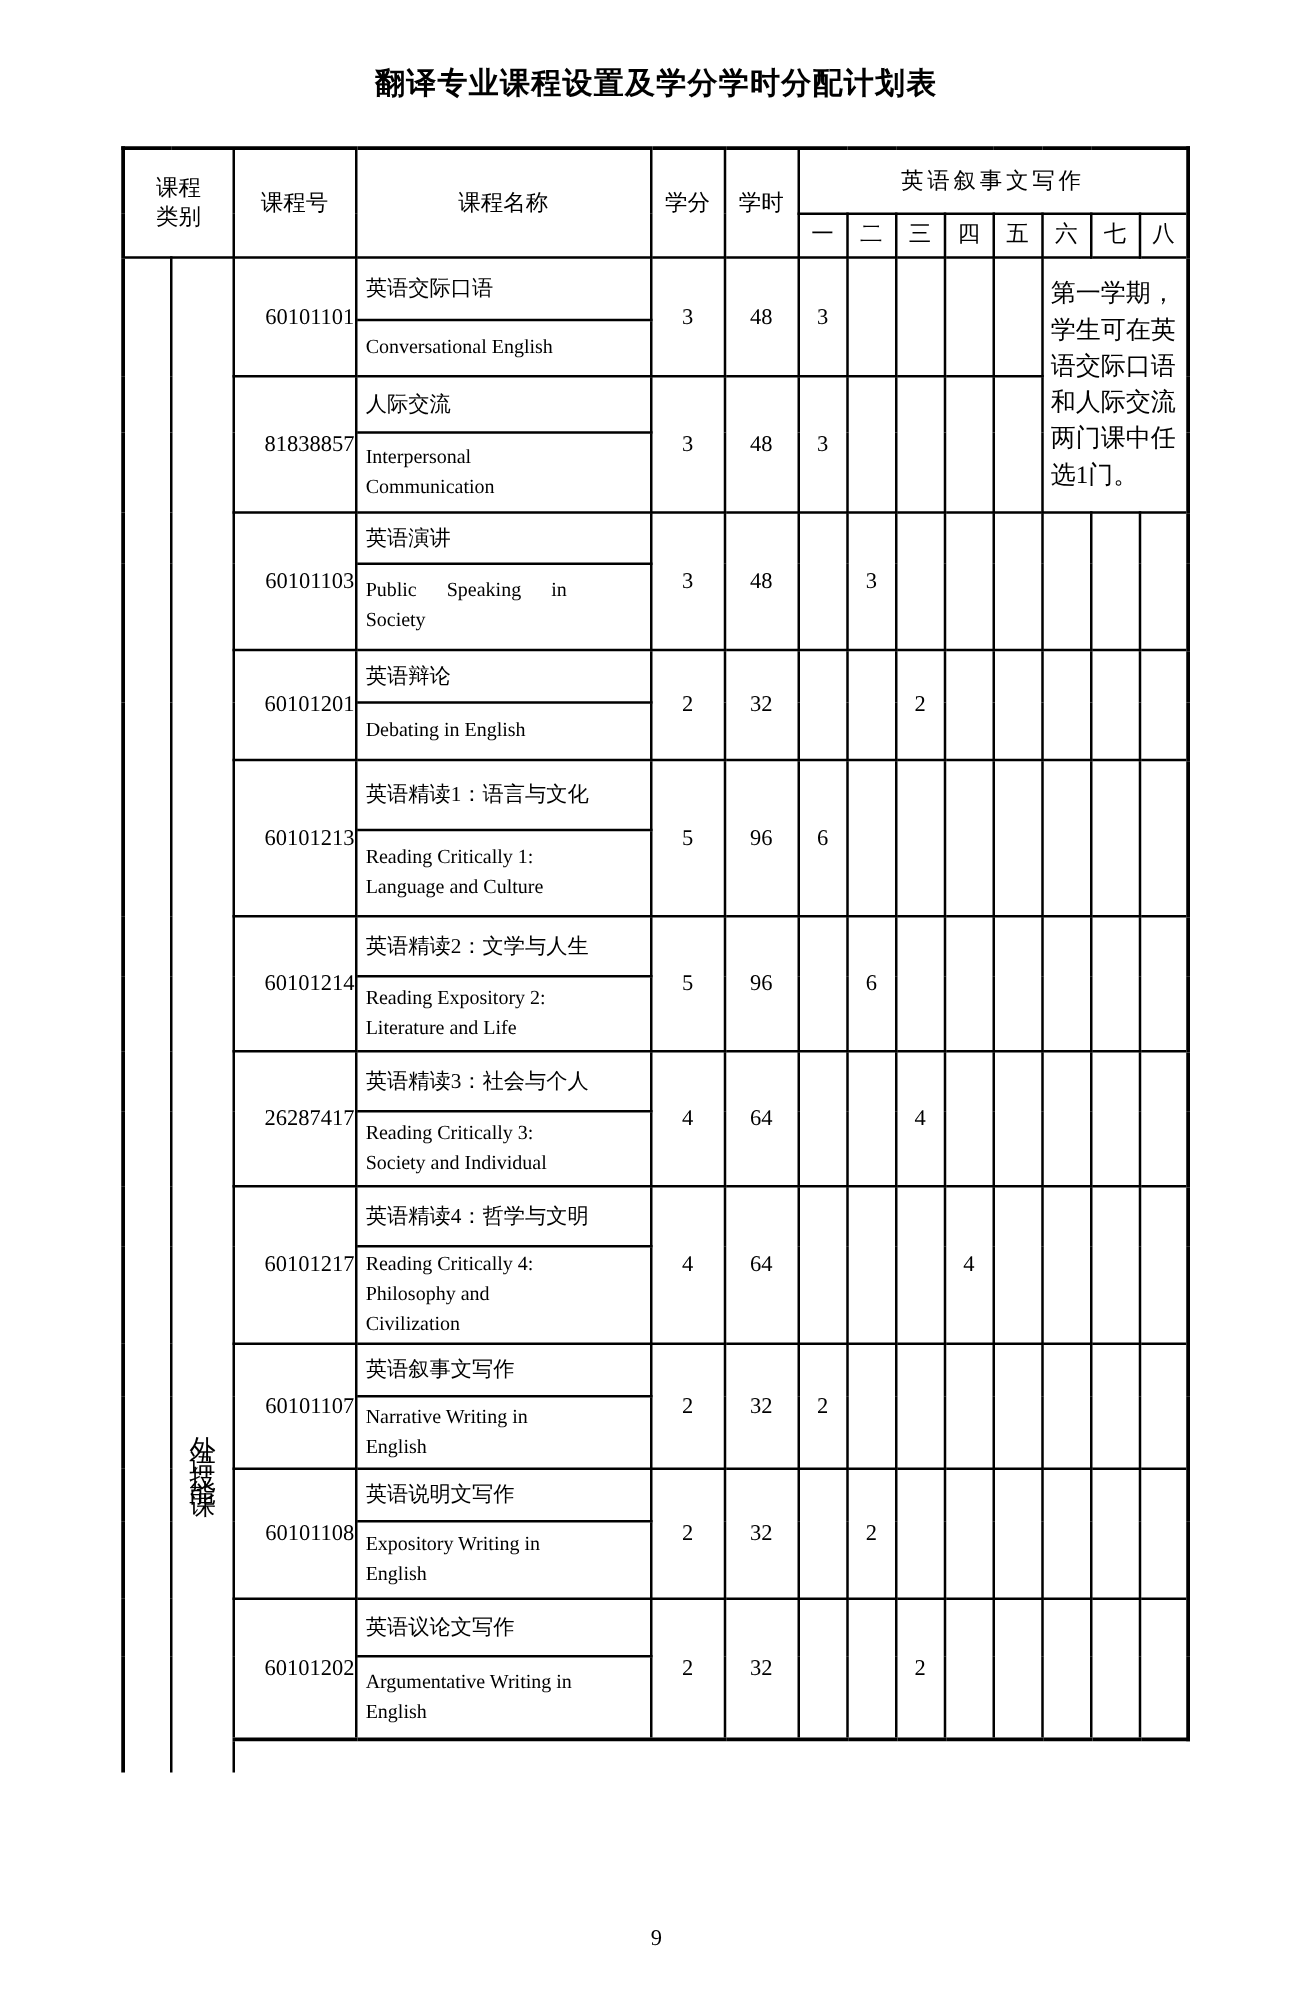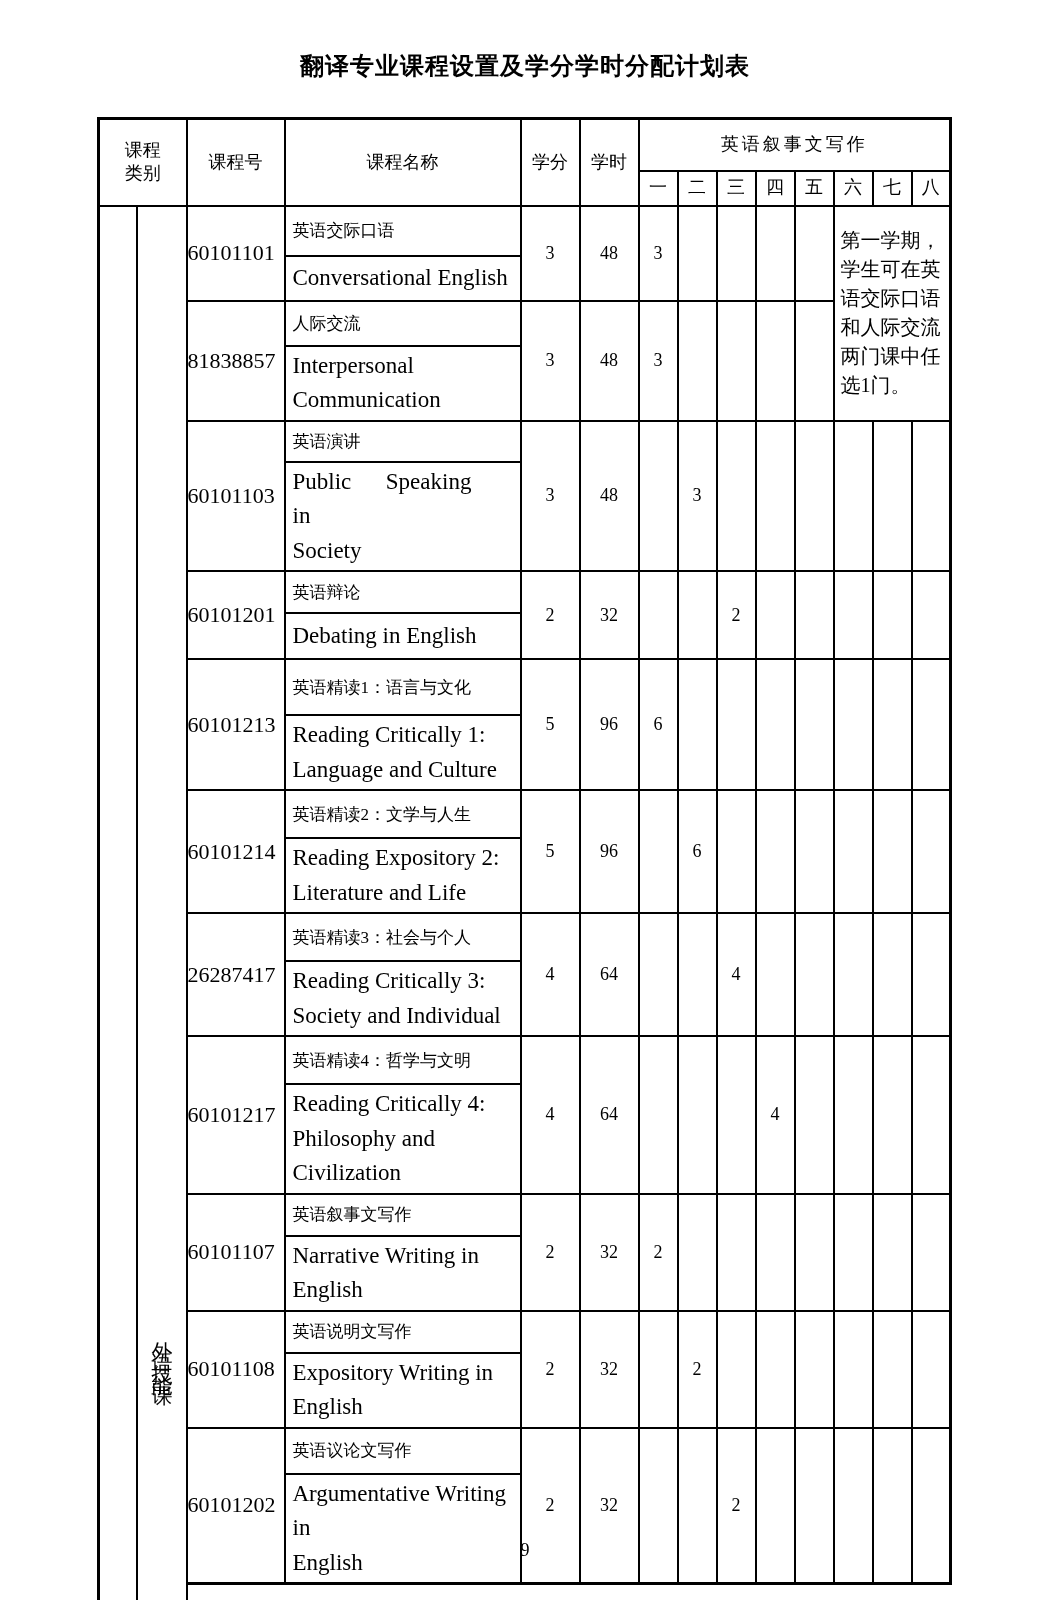--- a/index.html
+++ b/index.html
@@ -25,23 +25,23 @@
     vertical-align: middle;
   }
   th {
     font-size: 18px; text-align: center; white-space: pre-line; line-height: 1.3;
   }
   .sem-group { letter-spacing: 3px; }
   .b-top    { border-top-width: 3px; }
   .b-left   { border-left-width: 3px; }
   .b-right  { border-right-width: 3px; }
   .b-bottom { border-bottom-width: 3px; }
-  .num-cell { font-size: 22px; text-align: left; }
+  .num-cell { font-size: 18px; text-align: right; }
   .name-cn  { font-size: 17px; text-align: left; padding: 2px 7px; white-space: pre-line; }
-  .name-en  { font-size: 23px; text-align: left; padding: 2px 7px;
+  .name-en  { font-size: 16px; text-align: left; padding: 2px 7px;
               white-space: pre-wrap; line-height: 1.5; }
   .val      { font-size: 18px; text-align: center; }
   .note-cell {
     font-size: 20px; text-align: left; vertical-align: middle;
     padding: 3px 6px; line-height: 1.45; white-space: normal;
   }
   .outer-col { border-left-width: 3px; border-bottom: none; }
   .cat-col   { vertical-align: bottom; padding-bottom: 230px; border-bottom: none; }
   .cat-label {
     writing-mode: vertical-lr; text-orientation: upright;

